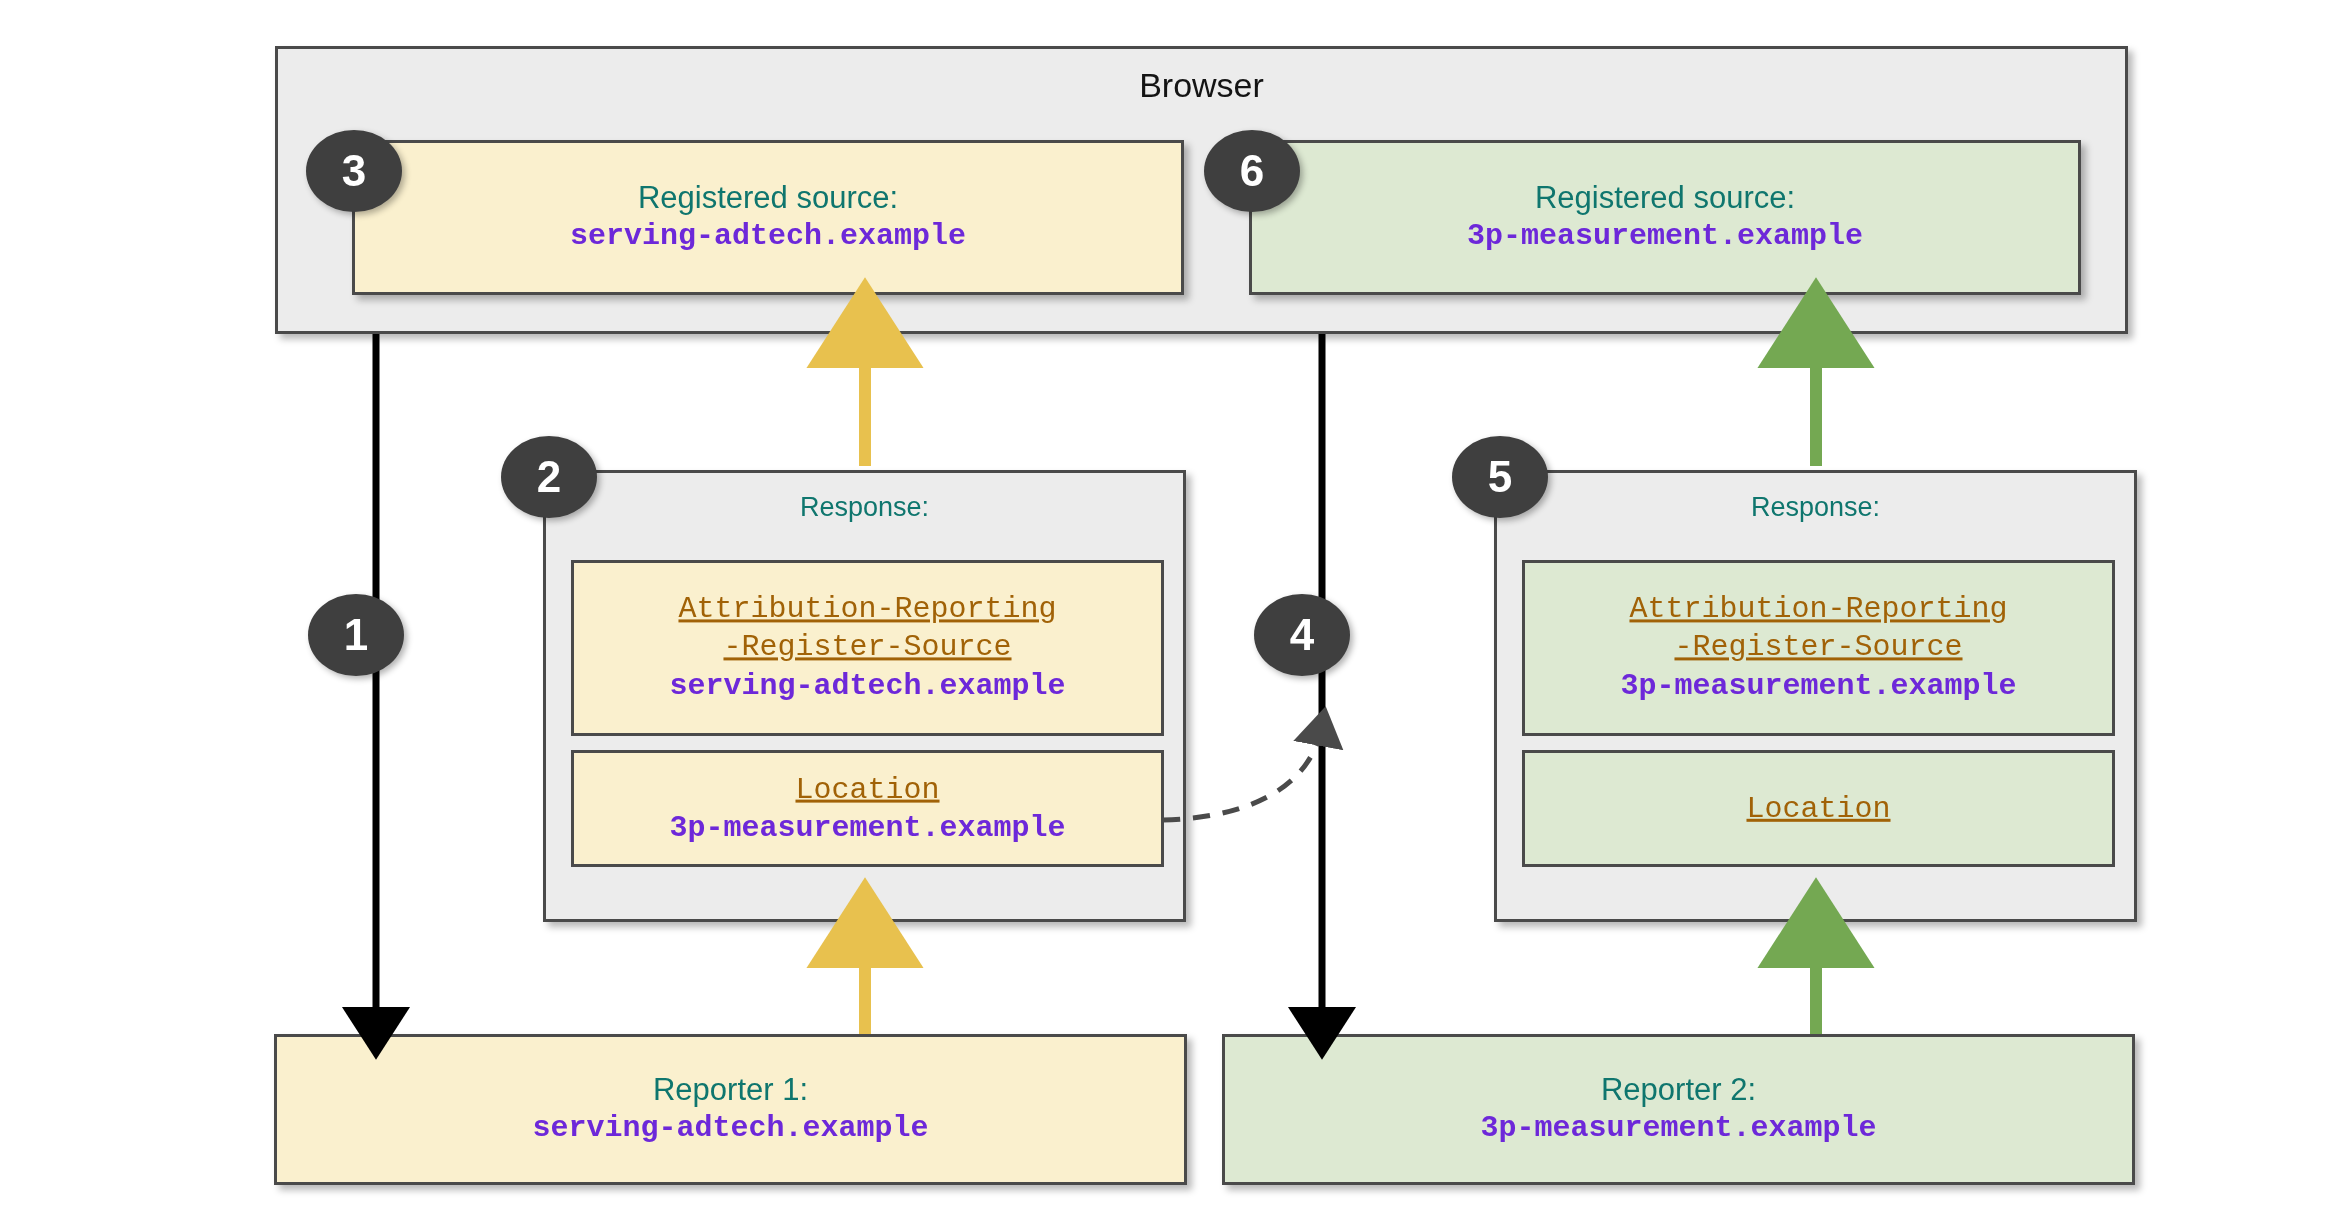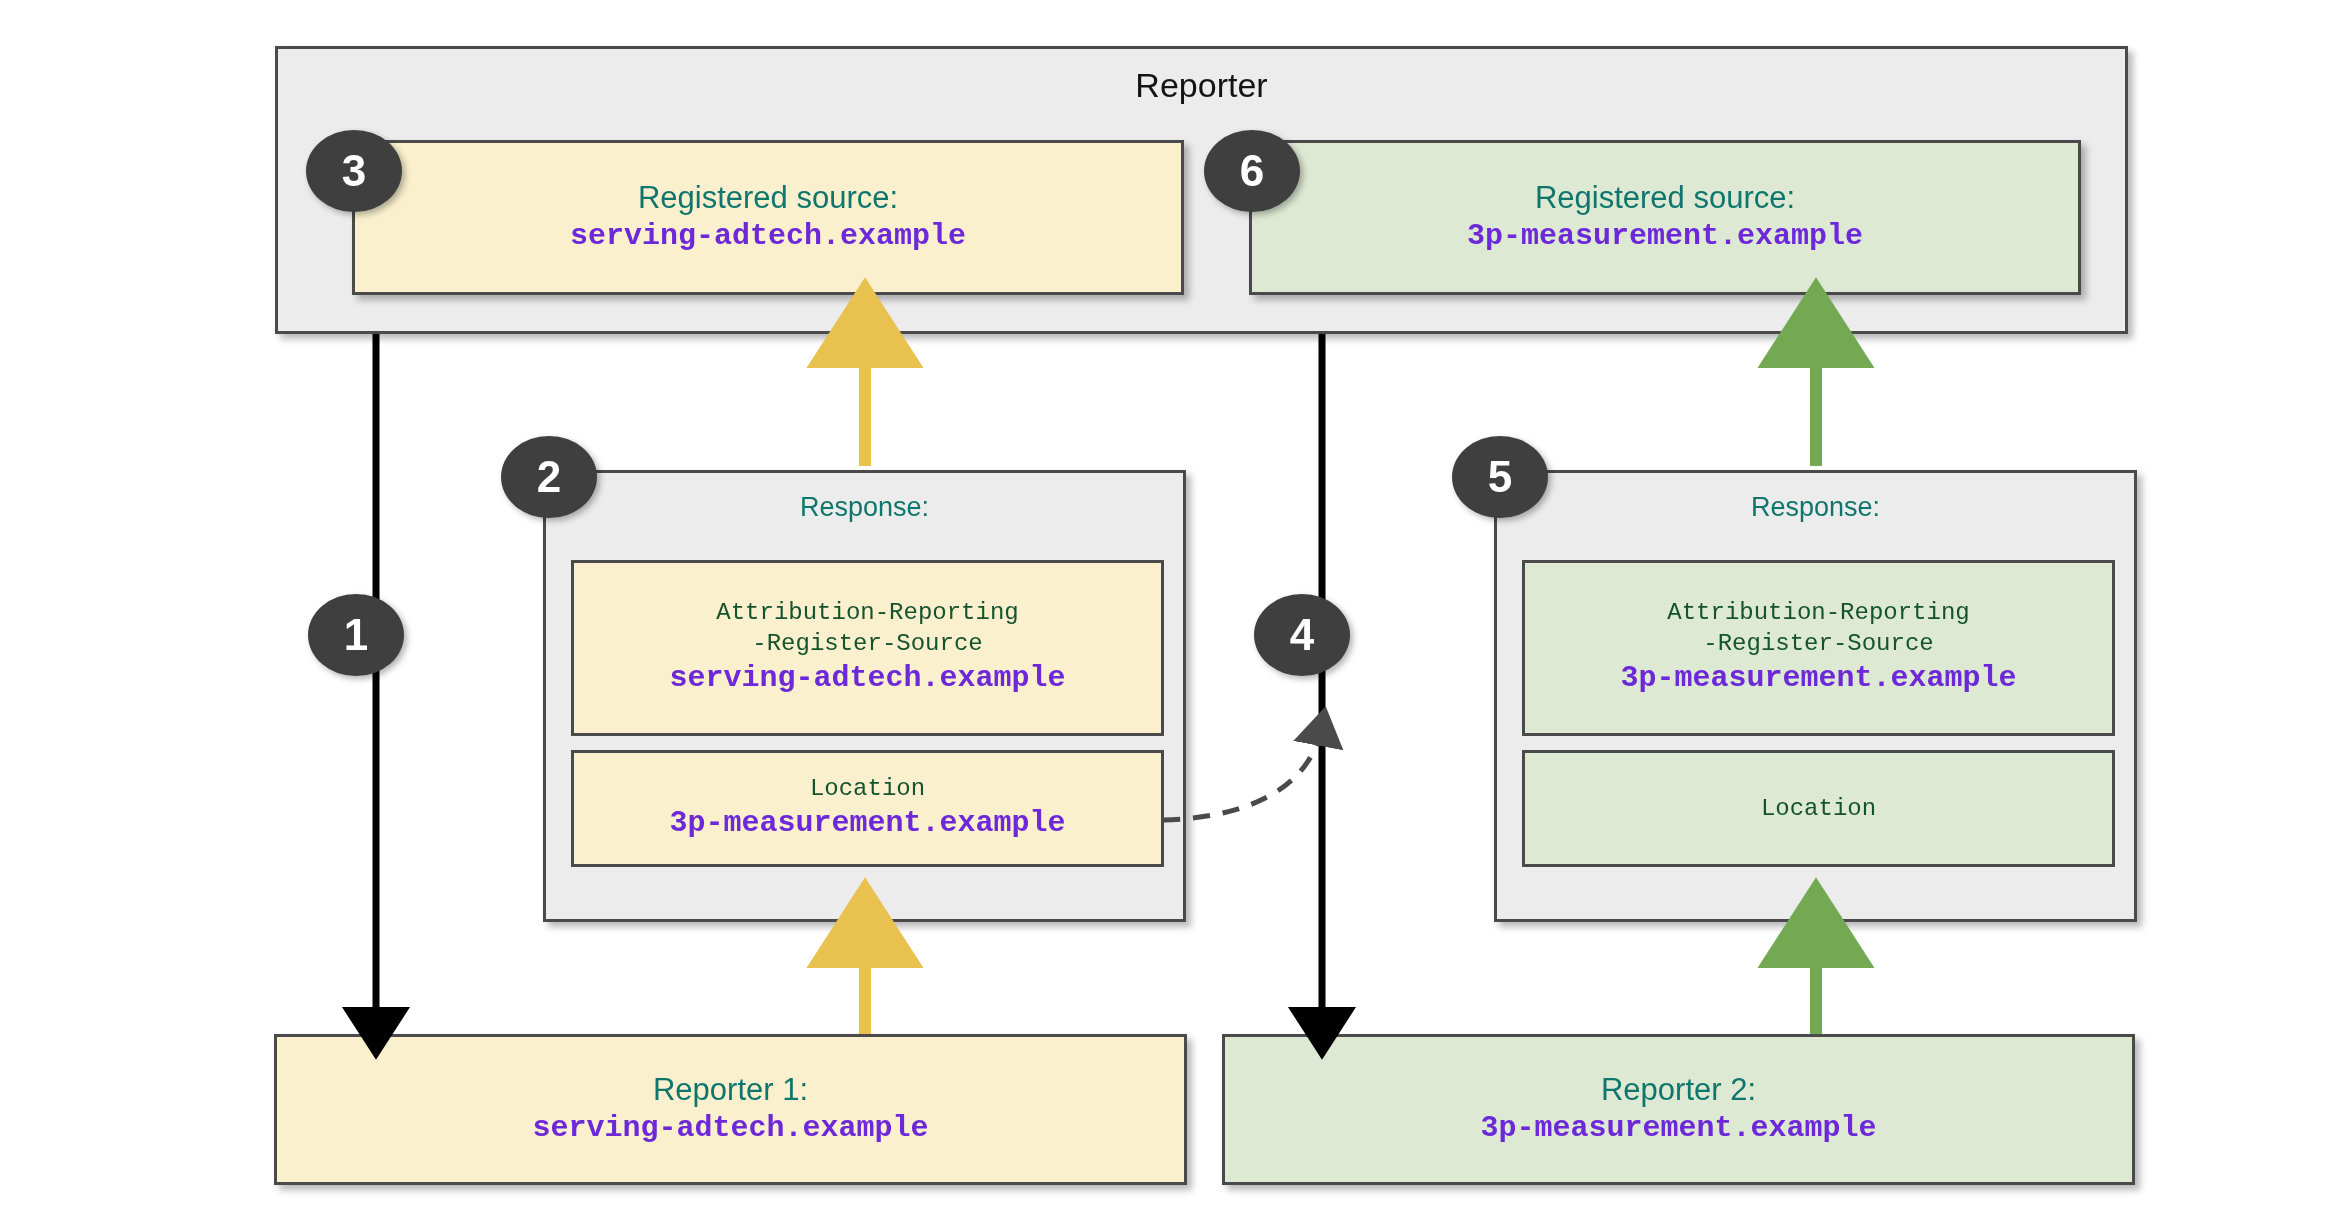--- a/index.html
+++ b/index.html
@@ -56,25 +56,26 @@
   }
   .lbl-sans {
     font-family: "Liberation Sans", sans-serif;
     font-size: 31px;
     color: #0f766e;
     text-align: center;
     line-height: 1.25;
   }
   .mono {
     font-family: "Liberation Mono", "DejaVu Sans Mono", monospace;
-    font-size: 24px;
-    color: #14532d;
+    font-size: 30px;
+    color: #a16207;
     text-align: center;
     line-height: 1.28;
     letter-spacing: 0px;
+    text-decoration: underline;
   }
   .mono-green {
     font-family: "Liberation Mono", "DejaVu Sans Mono", monospace;
     font-size: 30px;
     font-weight: bold;
     color: #6d28d9;
     text-align: center;
     line-height: 1.28;
   }
   .ital-green {
@@ -221,21 +222,21 @@
     <line x1="865" y1="466" x2="865" y2="330" stroke="#e8c14e" stroke-width="12" marker-end="url(#mk-yellow)"></line>
 
     <line x1="1816" y1="1034" x2="1816" y2="930" stroke="#74a852" stroke-width="12" marker-end="url(#mk-green)"></line>
 
     <line x1="1816" y1="466" x2="1816" y2="330" stroke="#74a852" stroke-width="12" marker-end="url(#mk-green)"></line>
 
     <path d="M 1163 820 C 1245 818 1310 790 1322 726" fill="none" stroke="#4a4a4a" stroke-width="5" stroke-dasharray="17 13" marker-end="url(#mk-dash)"></path>
   </svg>
 
   <div id="browser-frame" class="box panel-grey">
-    <div id="browser-title" class="ttl">Reporter</div>
+    <div id="browser-title" class="ttl">Browser</div>
   </div>
 
   <div id="registered-source-1" class="box fill-cream">
     <div class="centerbox">
       <div class="lbl-sans">Registered source:</div>
       <div class="mono-green">serving-adtech.example</div>
     </div>
   </div>
 
   <div id="registered-source-2" class="box fill-green">

